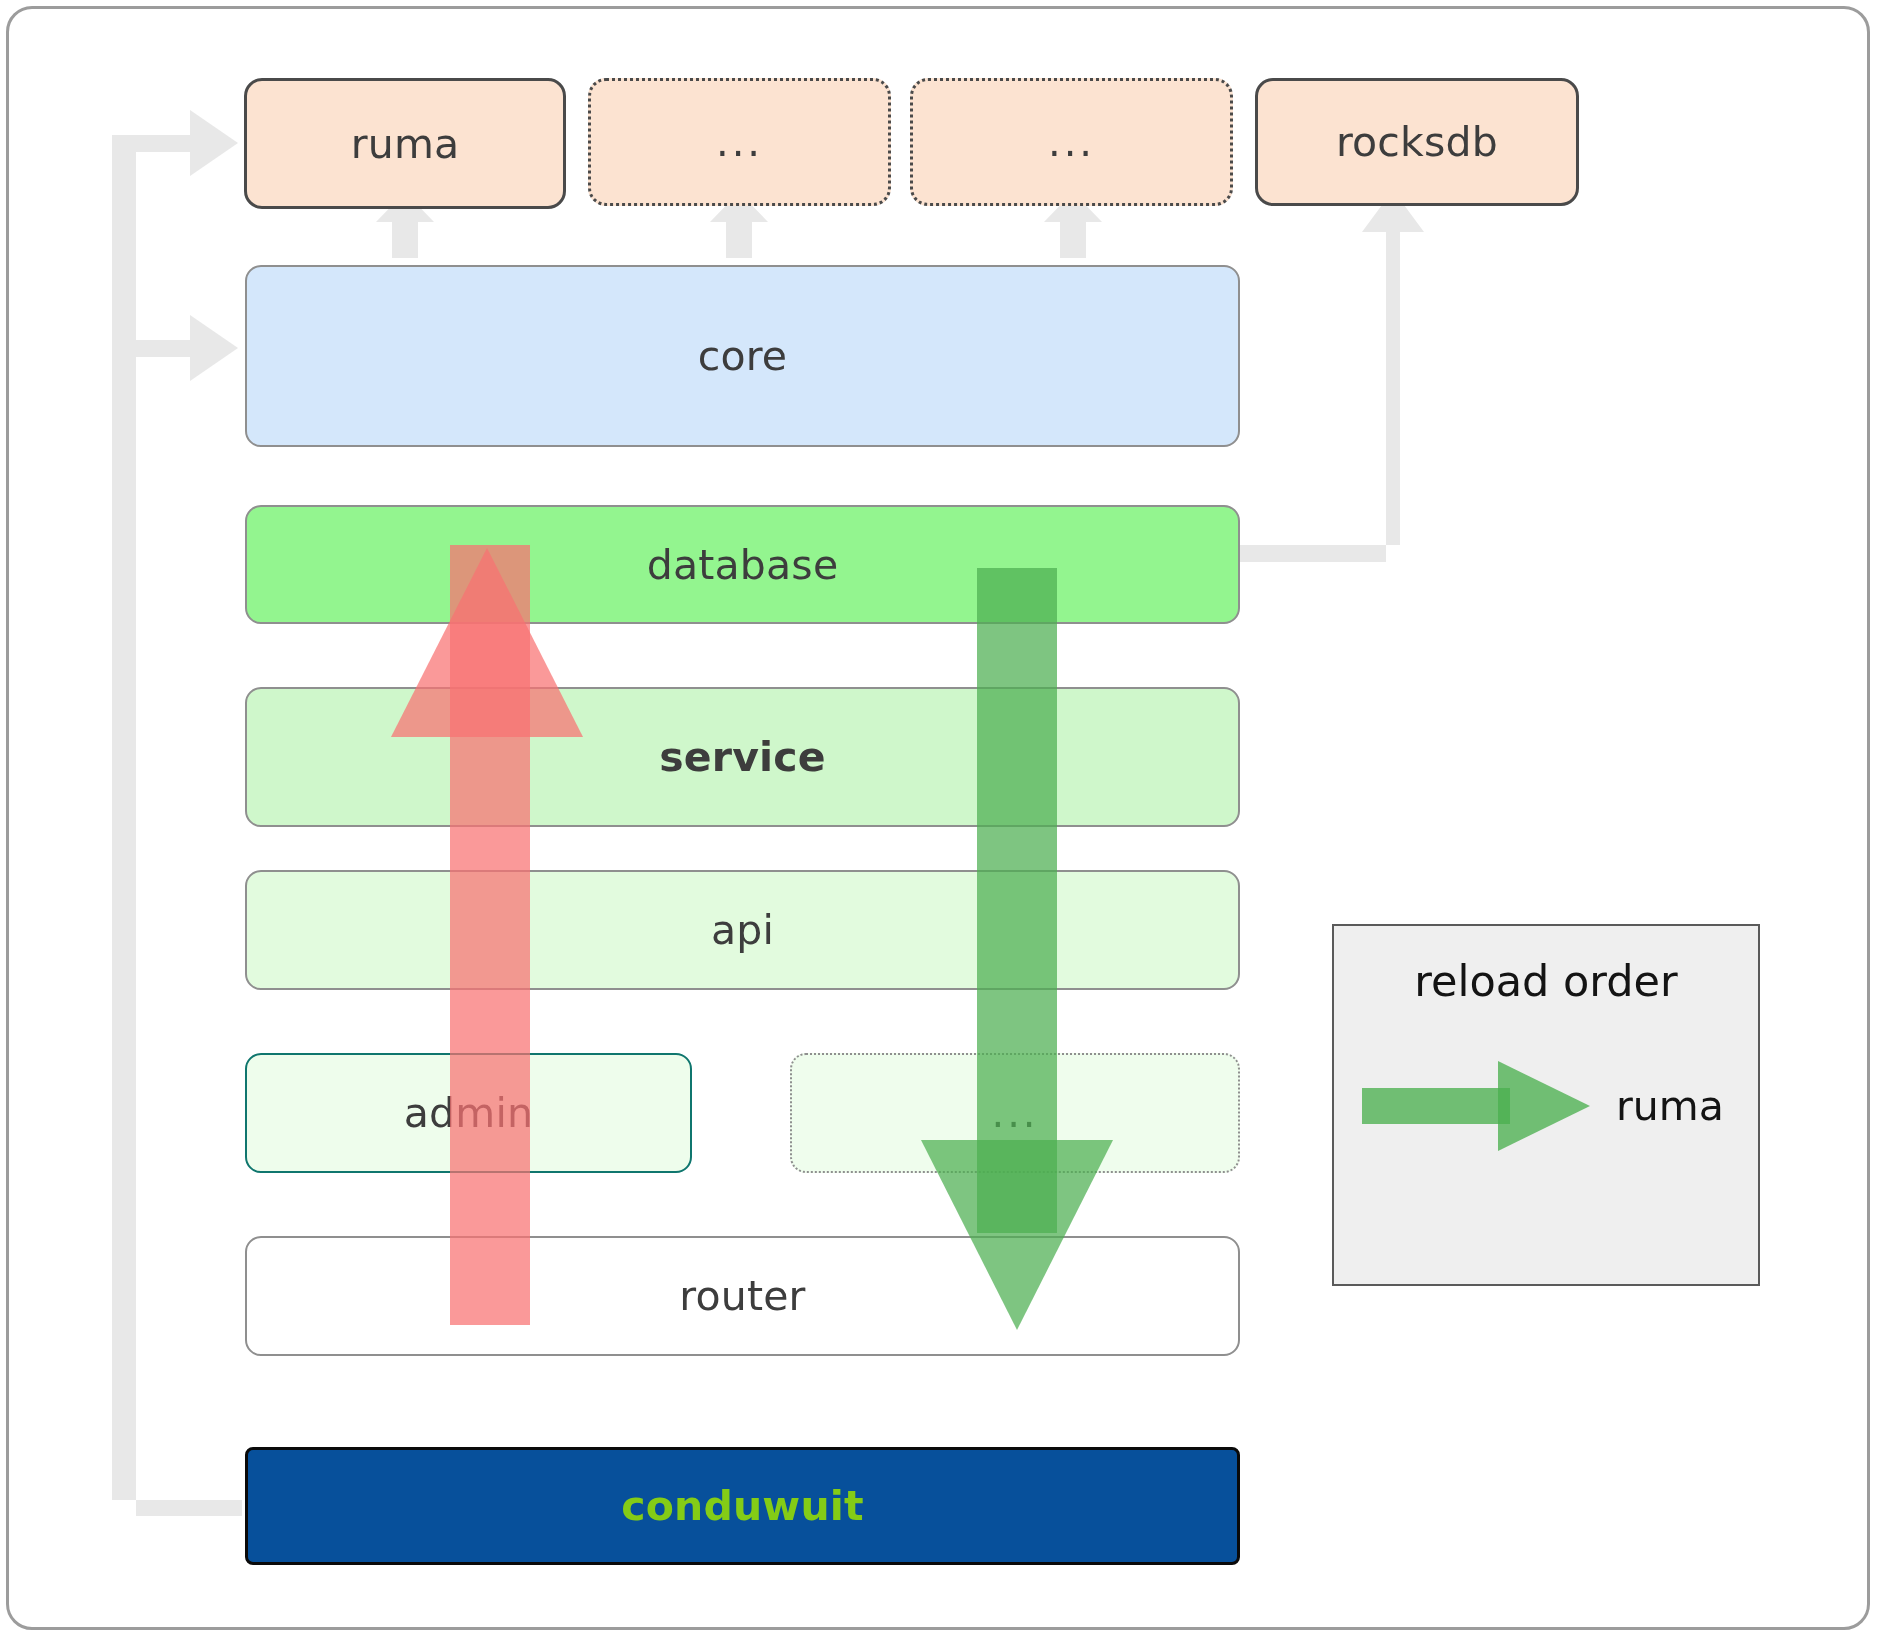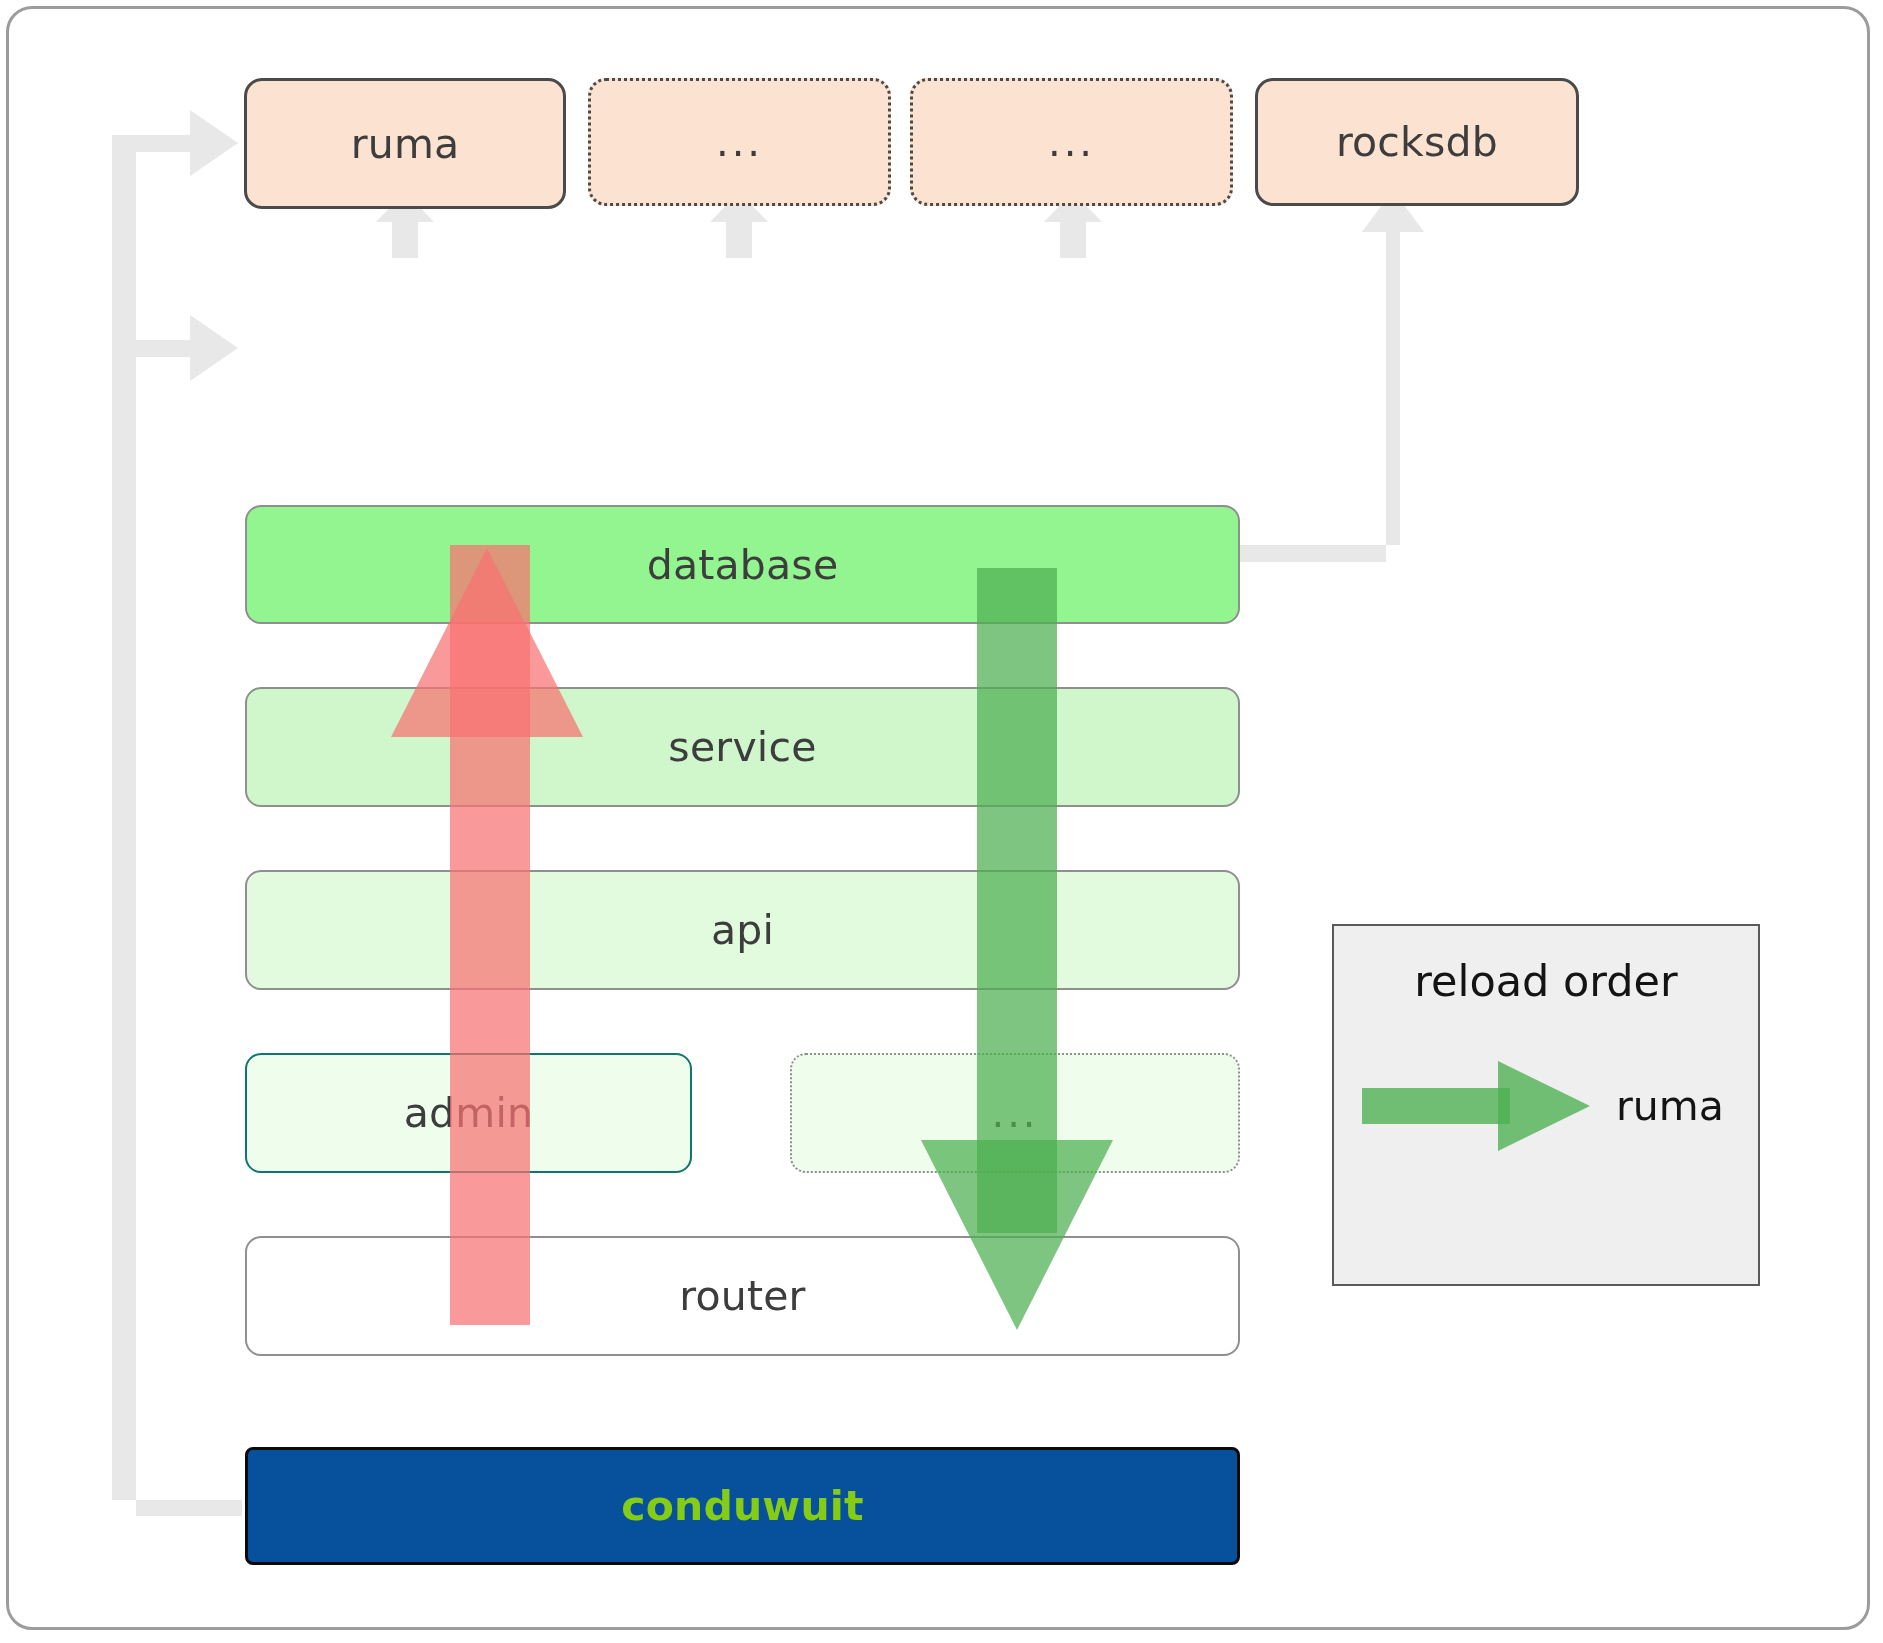--- a/index.html
+++ b/index.html
@@ -119,26 +119,29 @@
   </div>
 
   <div class="node dep dashed" style="left:910px;top:78px;width:323px;height:128px;">
     <span class="lbl dots">...</span>
   </div>
 
   <div class="node dep" style="left:1255px;top:78px;width:324px;height:128px;">
     <span class="lbl">rocksdb</span>
   </div>
 
+  <div class="node core-box" style="left:245px;top:265px;width:995px;height:182px;">
+    <span class="lbl">core</span>
+  </div>
 
   <div class="node db-box" style="left:245px;top:505px;width:995px;height:119px;">
     <span class="lbl">database</span>
   </div>
 
-  <div class="node svc-box" style="left:245px;top:687px;width:995px;height:120px;">
+  <div class="node svc-box" style="left:245px;top:687px;width:995px;height:140px;font-weight:bold;">
     <span class="lbl">service</span>
   </div>
 
   <div class="node api-box" style="left:245px;top:870px;width:995px;height:120px;">
     <span class="lbl">api</span>
   </div>
 
   <div class="node admin-box" style="left:245px;top:1053px;width:447px;height:120px;">
     <span class="lbl">admin</span>
   </div>

